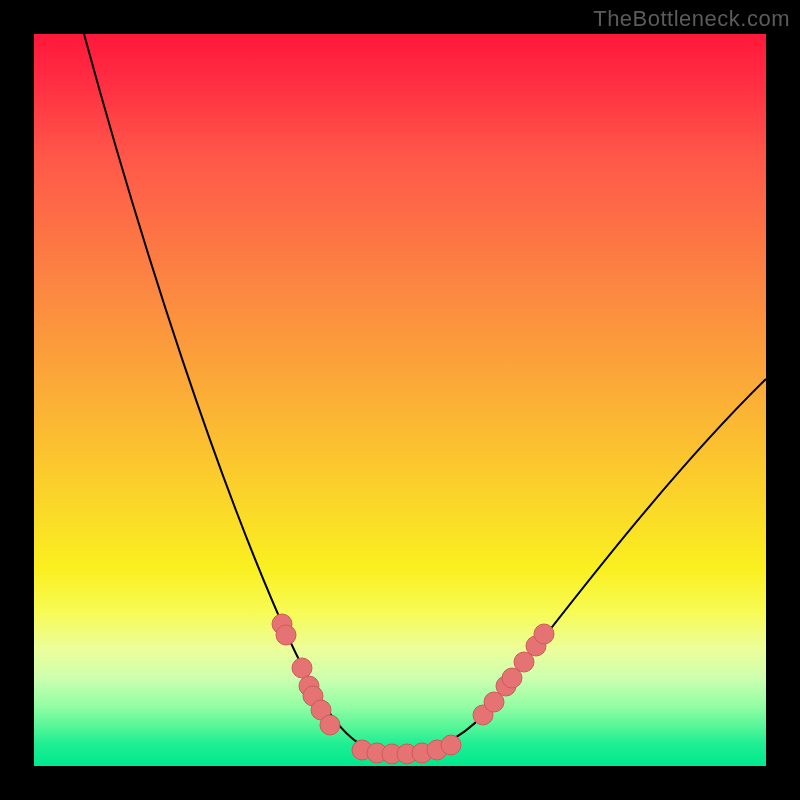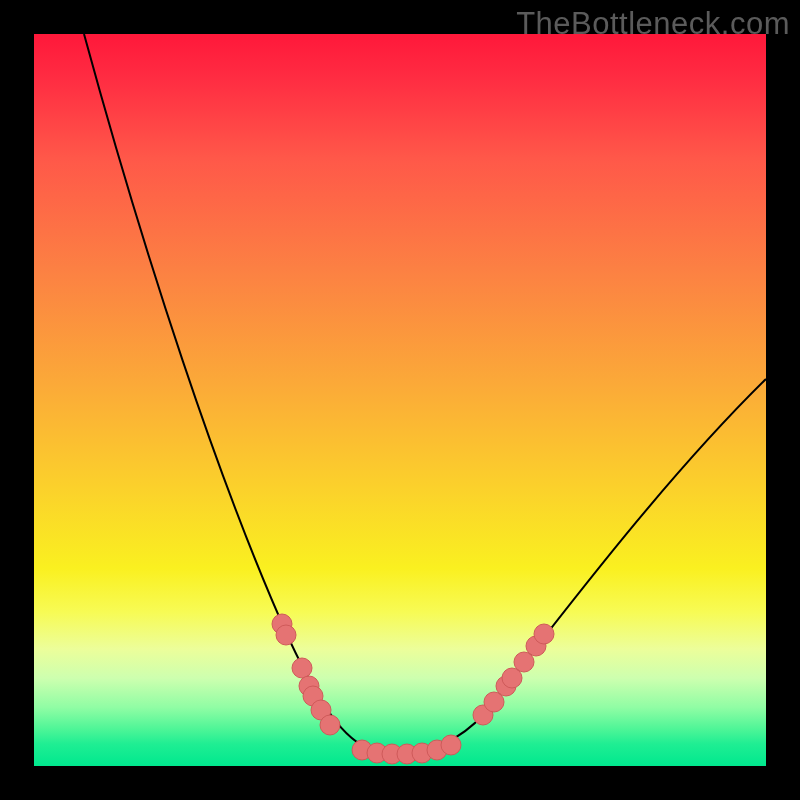--- a/index.html
+++ b/index.html
@@ -40,21 +40,21 @@
       #4df597 95%,
       #1fee93 97%,
       #00e88e 100%
     );
   }
   .watermark {
     position: absolute;
     top: 6px;
     right: 10px;
     color: #5b5b5b;
-    font-size: 31px;
+    font-size: 22px;
     font-weight: 400;
     letter-spacing: 0.5px;
     user-select: none;
   }
   svg.curve {
     position: absolute;
     left: 0; top: 0;
     width: 732px;
     height: 732px;
     overflow: visible;

